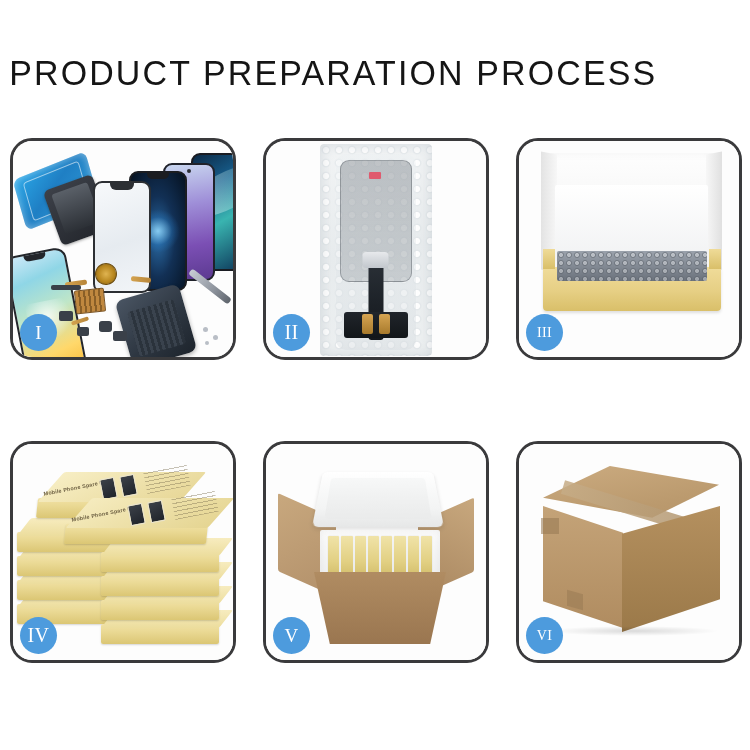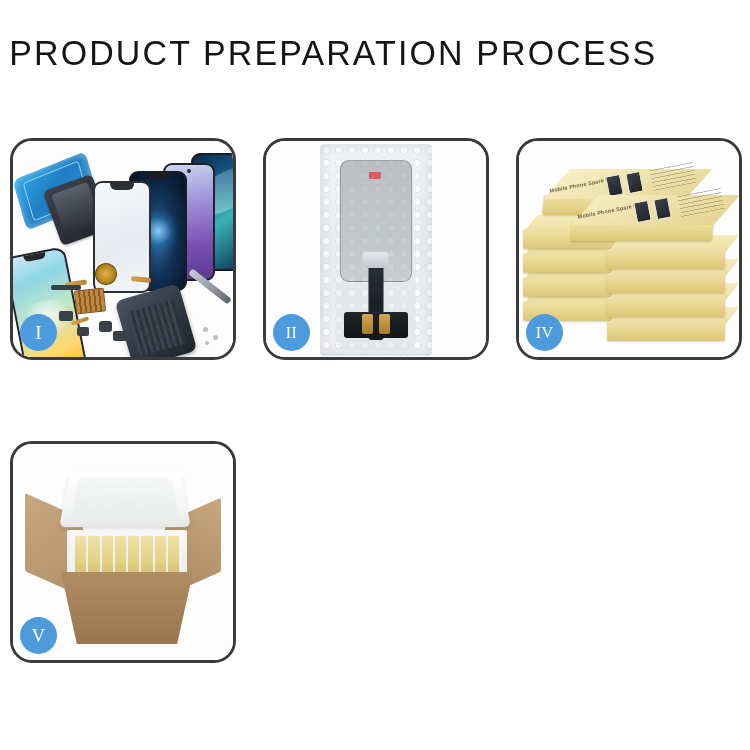--- a/index.html
+++ b/index.html
@@ -16,21 +16,21 @@
   .page {
     position: relative;
     width: 750px;
     height: 750px;
     background: #ffffff;
   }
 
   
   .header {
     position: absolute;
-    top: 32px;
+    top: 52px;
     left: 0;
     width: 614px;
     text-align: center;
   }
   .title {
     font-family: "Liberation Sans", sans-serif;
     font-size: 35px;
     font-weight: 400;
     letter-spacing: 2.2px;
     color: #151515;
@@ -87,21 +87,21 @@
     background: #4d9bdd;
     color: #ffffff;
     display: flex;
     align-items: center;
     justify-content: center;
     font-family: "Liberation Serif", serif;
     font-size: 19px;
     letter-spacing: 0.4px;
     z-index: 40;
   }
-  .badge.wide { font-size: 16px; }
+  .badge.wide { font-size: 20px; }
   .badge.xwide { font-size: 14px; }
 
   
   .p1 { background:
       radial-gradient(ellipse 120% 80% at 50% 30%, #fbfbfc 0%, #f4f5f6 100%); }
 
   .adhesive {
     position: absolute; left: 4px; top: 24px;
     width: 78px; height: 52px;
     background: linear-gradient(145deg, #2aa8e8 0%, #1f7fc4 45%, #2f9ad6 100%);
@@ -533,20 +533,32 @@
             <div class="conn">
               <div class="conn-l"></div>
               <div class="conn-r"></div>
             </div>
           </div>
         </div>
       </div>
       <div class="badge wide">II</div>
     </div>
 
+    <div class="panel p3">
+      <div class="stage">
+        <div class="box3-lid"></div>
+        <div class="foam3"></div>
+        <div class="tray3">
+          <div class="tray3-inner"></div>
+          <div class="tray3-lip-l"></div>
+          <div class="tray3-lip-r"></div>
+        </div>
+      </div>
+      <div class="badge xwide">III</div>
+    </div>
 
     <div class="panel p4">
       <div class="stage">
         <div class="stack">
           <div class="sbox" style="left:4px;top:142px;width:118px;height:20px;">
               <div class="top"></div>
             </div>
           <div class="sbox" style="left:4px;top:118px;width:118px;height:20px;">
               <div class="top"></div>
             </div>
@@ -604,15 +616,27 @@
           <div class="ybar"></div>
           <div class="ybar"></div>
           <div class="ybar"></div>
           <div class="ybar"></div>
         </div>
         <div class="carton-front-taper"></div>
       </div>
       <div class="badge">V</div>
     </div>
 
+    <div class="panel p6">
+      <div class="stage">
+        <div class="c6-top"></div>
+        <div class="c6-tape"></div>
+        <div class="c6-left"></div>
+        <div class="c6-right"></div>
+        <div class="c6-seam"></div>
+        <div class="c6-seam2"></div>
+        <div class="c6-shadow"></div>
+      </div>
+      <div class="badge xwide">VI</div>
+    </div>
 
   </div>
 </div>
 
 </body></html>

